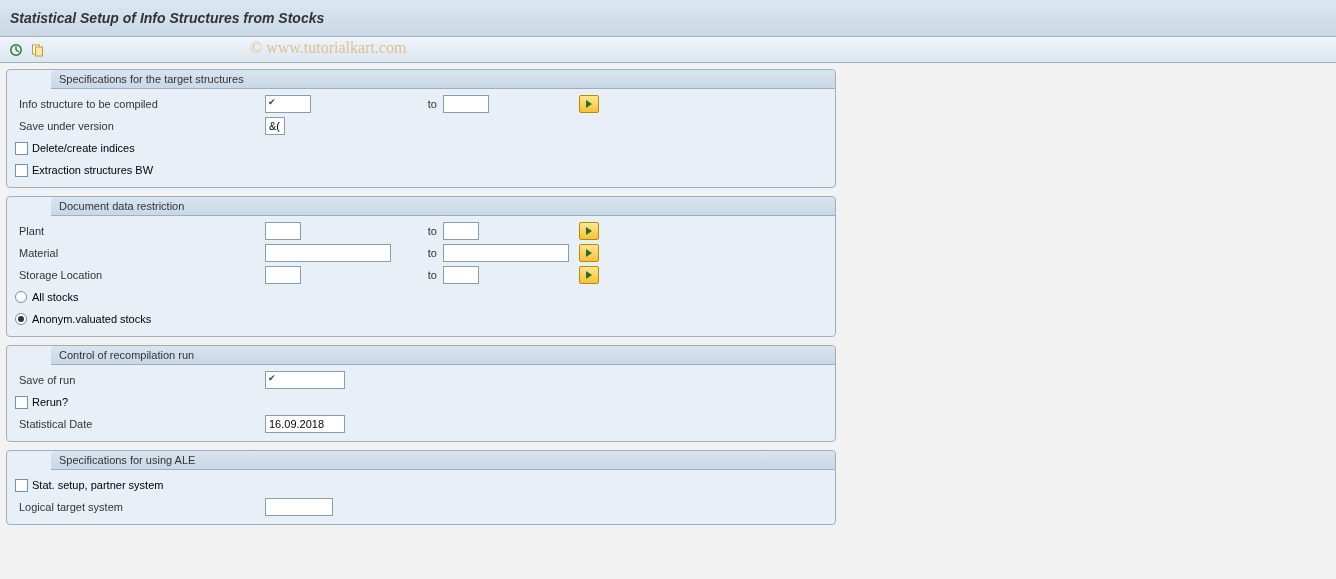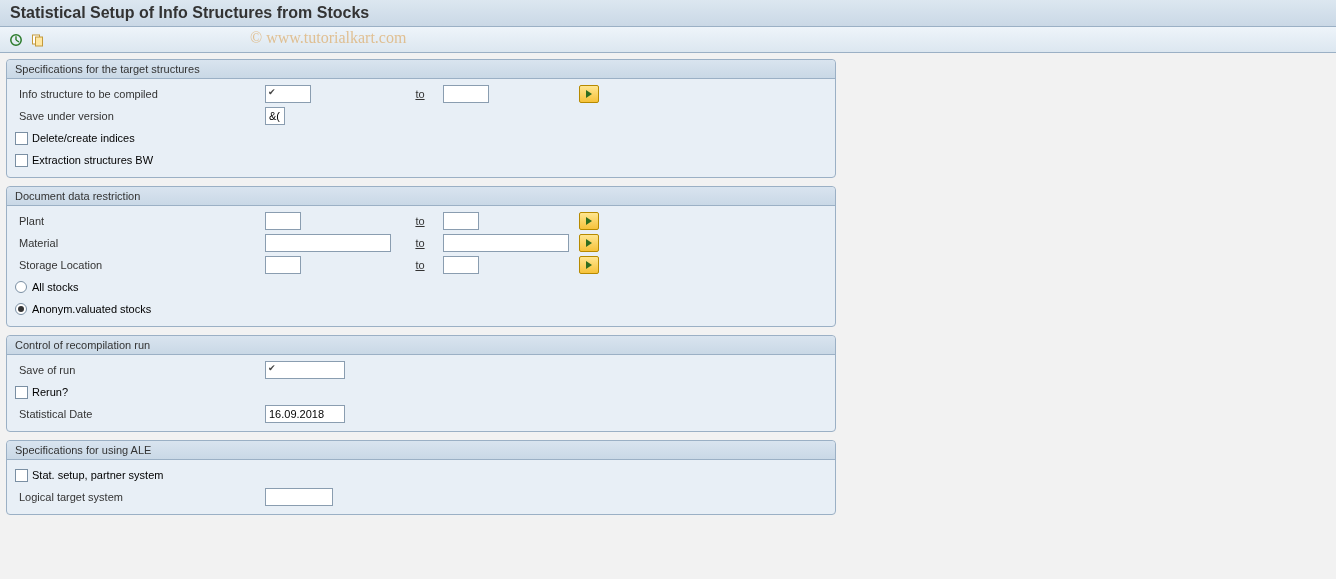--- a/index.html
+++ b/index.html
@@ -7,23 +7,24 @@
       font-family: Arial, Helvetica, sans-serif;
       font-size: 11px;
       background: #f2f2f2;
       width: 1336px;
       height: 579px;
       overflow: hidden;
     }
     .title-bar {
       background: linear-gradient(to bottom, #dce7f0, #cad8e6);
       border-bottom: 1px solid #9bb0c5;
-      padding: 4px 10px;
-      font-size: 16px;
+      padding: 10px 10px;
+      font-size: 14px;
       font-weight: bold;
+      font-style: italic;
       color: #333;
     }
     .toolbar {
       background: linear-gradient(to bottom, #eef4fa, #dce7f0);
       border-bottom: 1px solid #9bb0c5;
       padding: 4px 8px;
       min-height: 26px;
       display: flex;
       align-items: center;
       gap: 6px;
@@ -55,20 +56,21 @@
       margin-bottom: 8px;
       background: #e8eff6;
     }
     .group-header {
       background: linear-gradient(to bottom, #d9e4ef, #c9d8e6);
       padding: 3px 8px;
       border-bottom: 1px solid #9bb0c5;
       border-radius: 4px 4px 0 0;
       color: #333;
       font-size: 11px;
+      margin-left: 44px;
     }
     .group-body {
       padding: 4px 8px 6px 8px;
     }
     .row {
       display: flex;
       align-items: center;
       min-height: 22px;
       padding: 1px 0;
     }
@@ -86,25 +88,24 @@
       font-family: inherit;
     }
     .inp-tiny { width: 20px; }
     .inp-xs  { width: 36px; }
     .inp-sm  { width: 46px; }
     .inp-md  { width: 68px; }
     .inp-date{ width: 80px; font-family: monospace; }
     .inp-lg  { width: 126px; }
     .to-label {
       width: 34px;
-      text-align: center;
+      text-align: right;
       margin-left: 8px;
       margin-right: 6px;
       color: #333;
-      text-decoration: underline;
     }
     .multi-btn {
       width: 20px; height: 18px;
       background: linear-gradient(to bottom, #ffe690, #f6c23a);
       border: 1px solid #b78a00;
       border-radius: 2px;
       display: inline-flex;
       align-items: center;
       justify-content: center;
       cursor: pointer;

